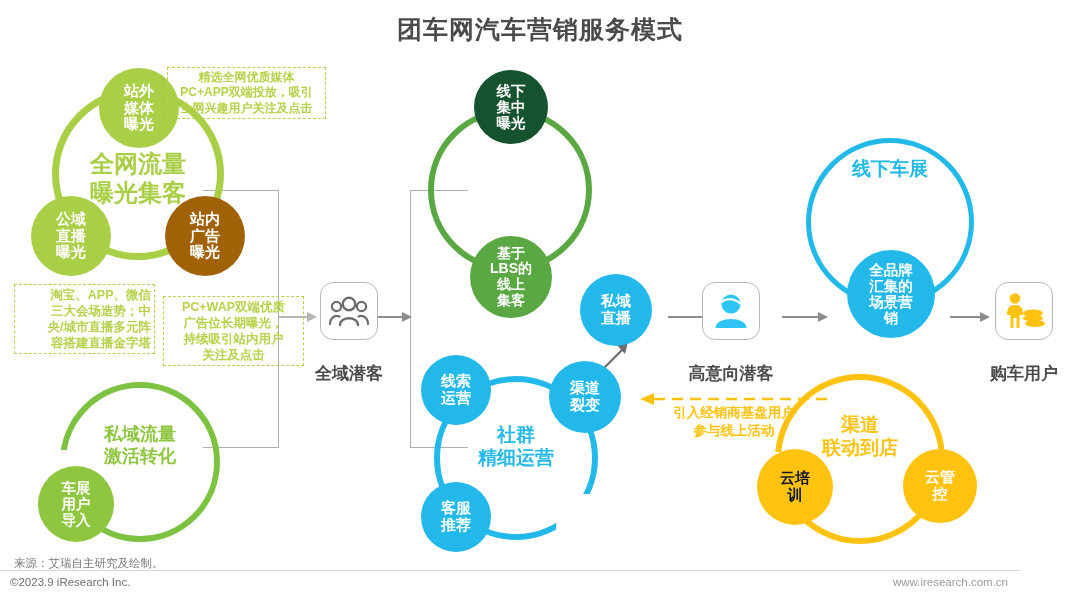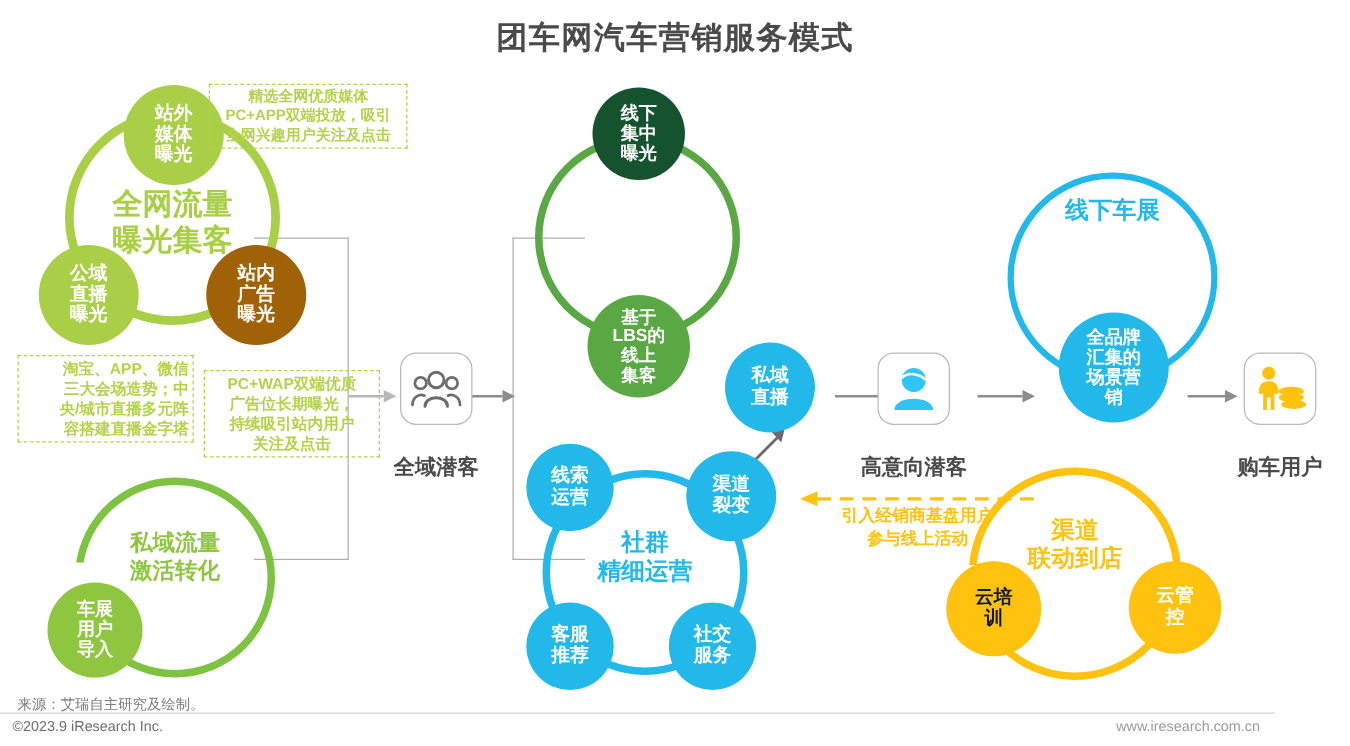--- a/index.html
+++ b/index.html
@@ -164,23 +164,20 @@
   <div class="ctr-label" style="left:444px;top:424px;width:144px;color:#22b9ea;font-size:19px;">
     <div>社群</div>
     <div>精细运营</div>
   </div>
   <div class="circle" style="left:421px;top:355px;width:70px;height:70px;background:#22b9ea;font-size:15px;
               white-space:pre-line;">线索
 运营</div>
   <div class="circle" style="left:421px;top:482px;width:70px;height:70px;background:#22b9ea;font-size:15px;
               white-space:pre-line;">客服
 推荐</div>
-  <div class="circle" style="left:535px;top:482px;width:70px;height:70px;background:#22b9ea;font-size:15px;
-              white-space:pre-line;">社交
-服务</div>
   <div class="circle" style="left:549px;top:361px;width:72px;height:72px;background:#22b9ea;font-size:15px;
               white-space:pre-line;">渠道
 裂变</div>
   <div class="circle" style="left:580px;top:274px;width:72px;height:72px;background:#22b9ea;font-size:15px;
               white-space:pre-line;">私域
 直播</div>
 
   <div class="iconbox" style="left:702px;top:282px;width:58px;height:58px;">
     <svg width="38" height="36" viewBox="0 0 38 36">
       <circle cx="19" cy="11" r="9.6" fill="#2ec4f3"></circle>

